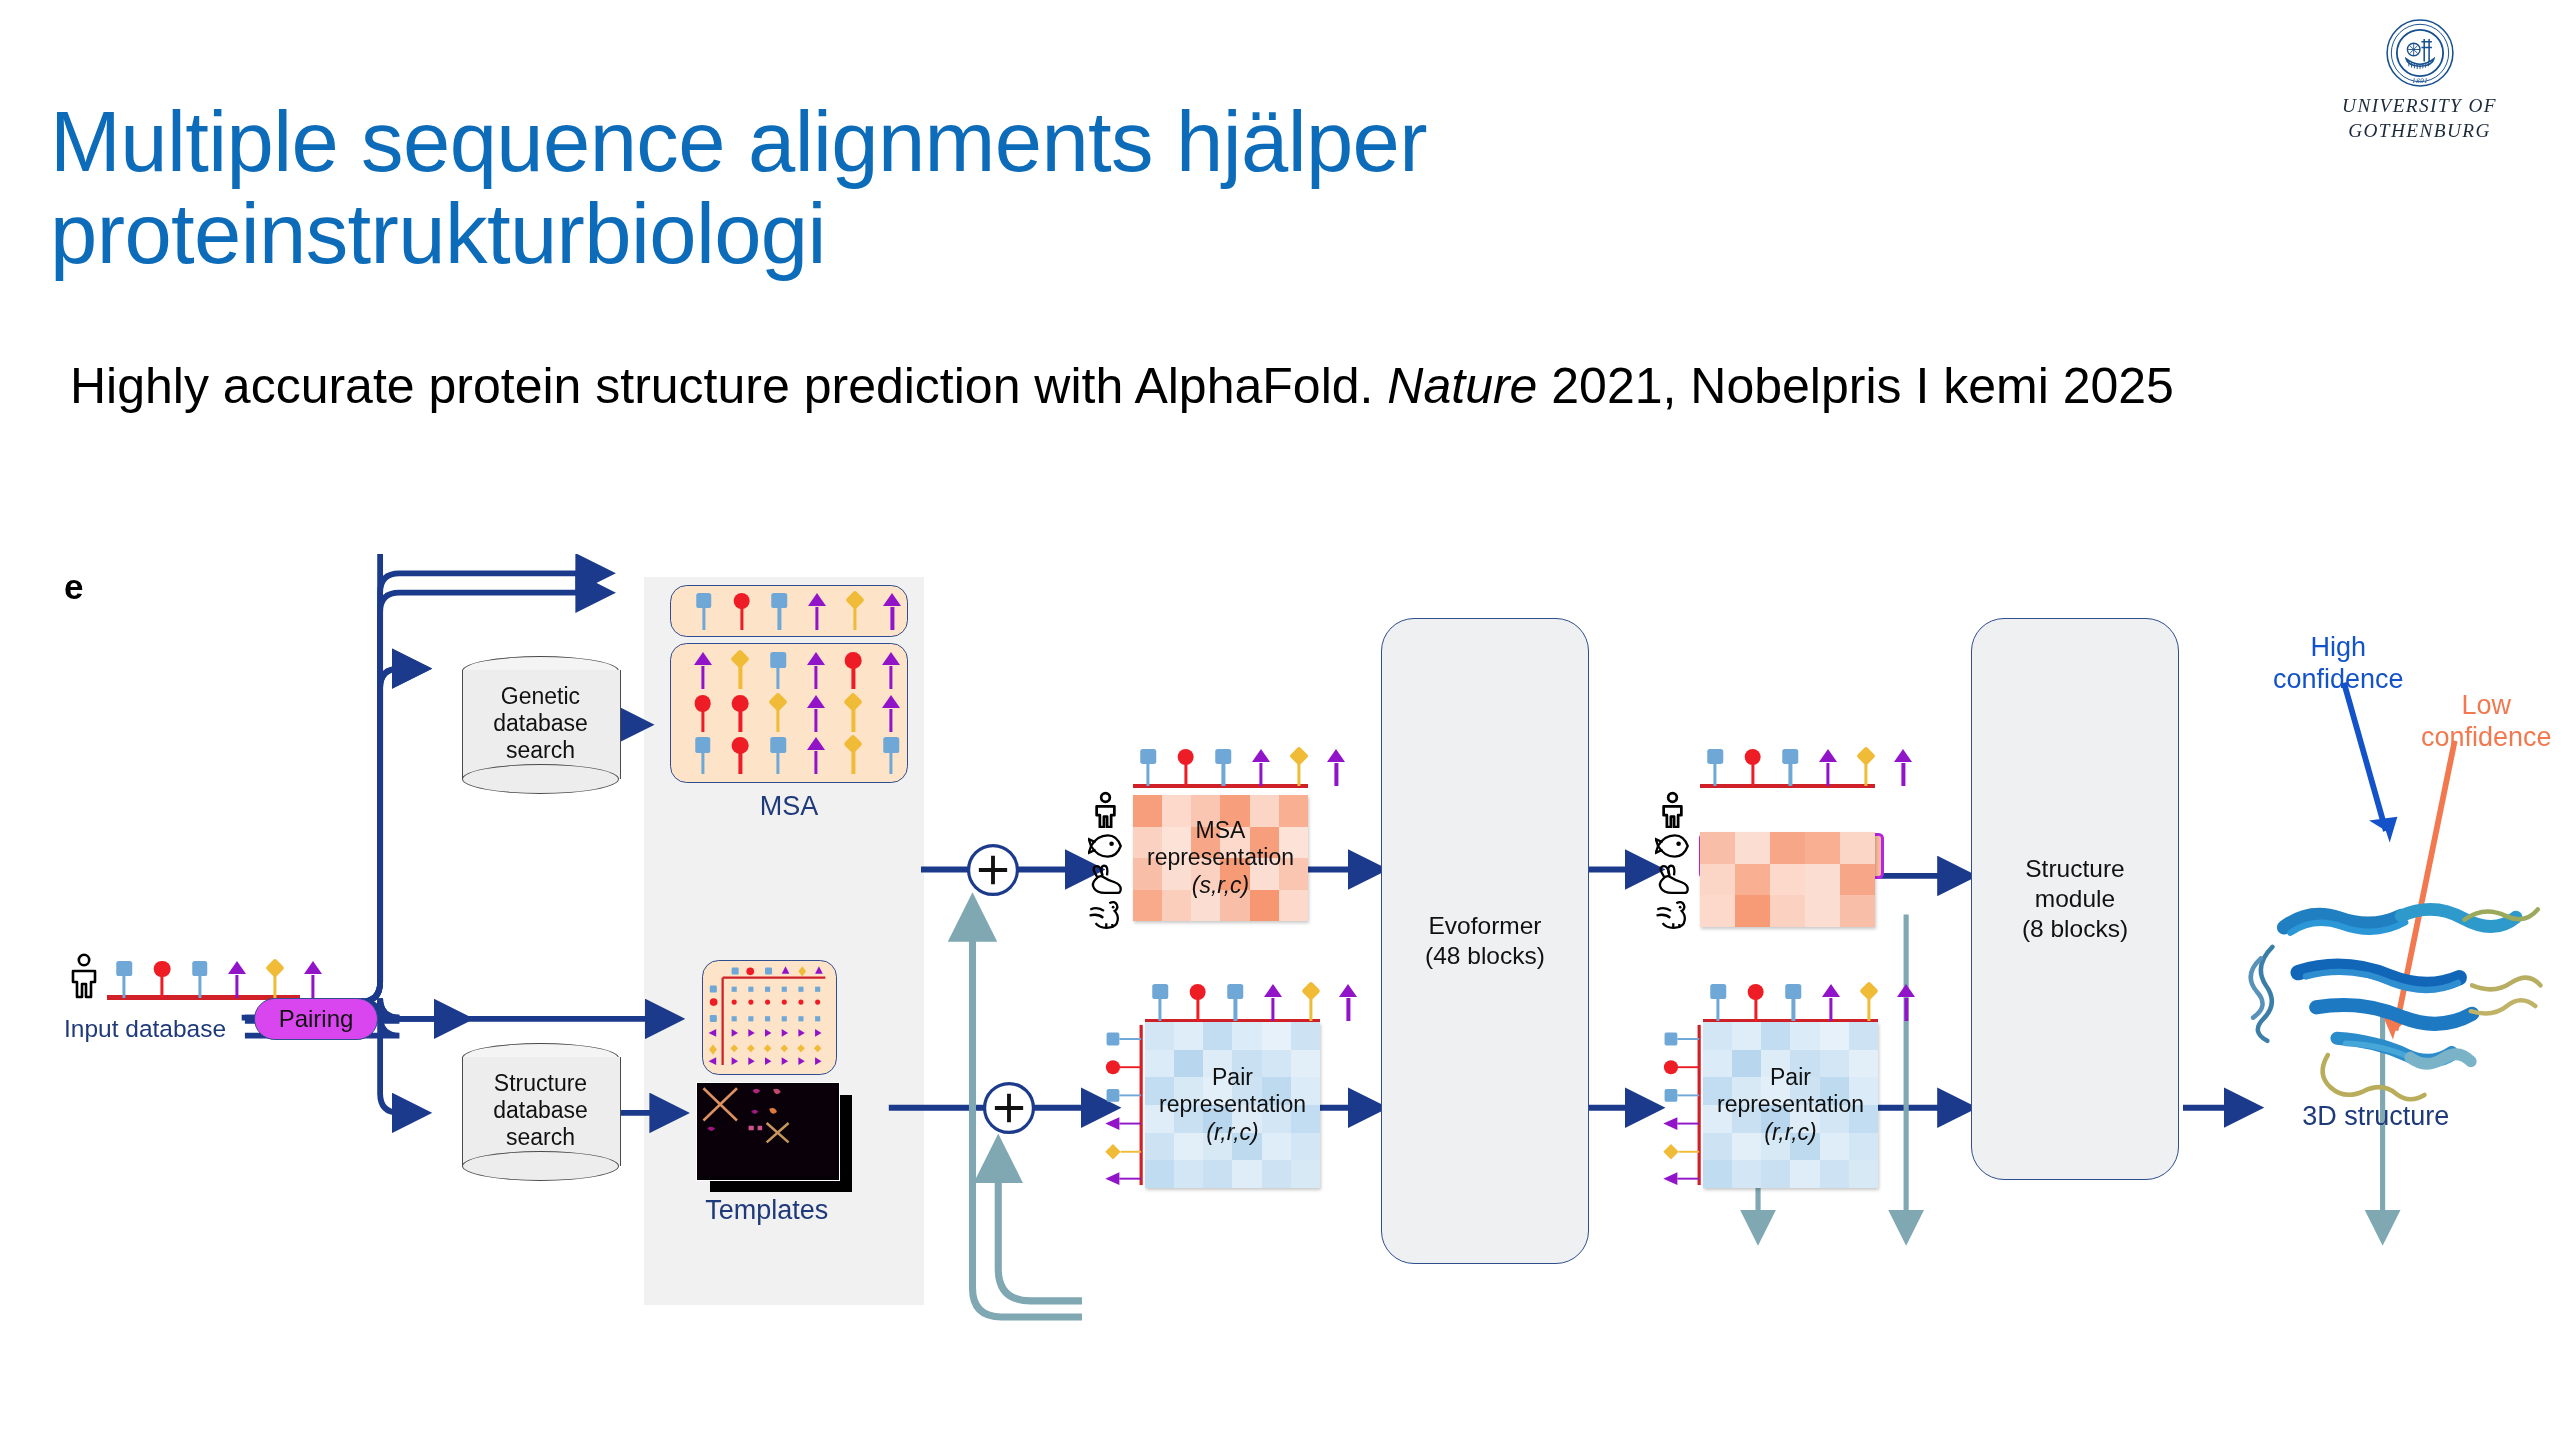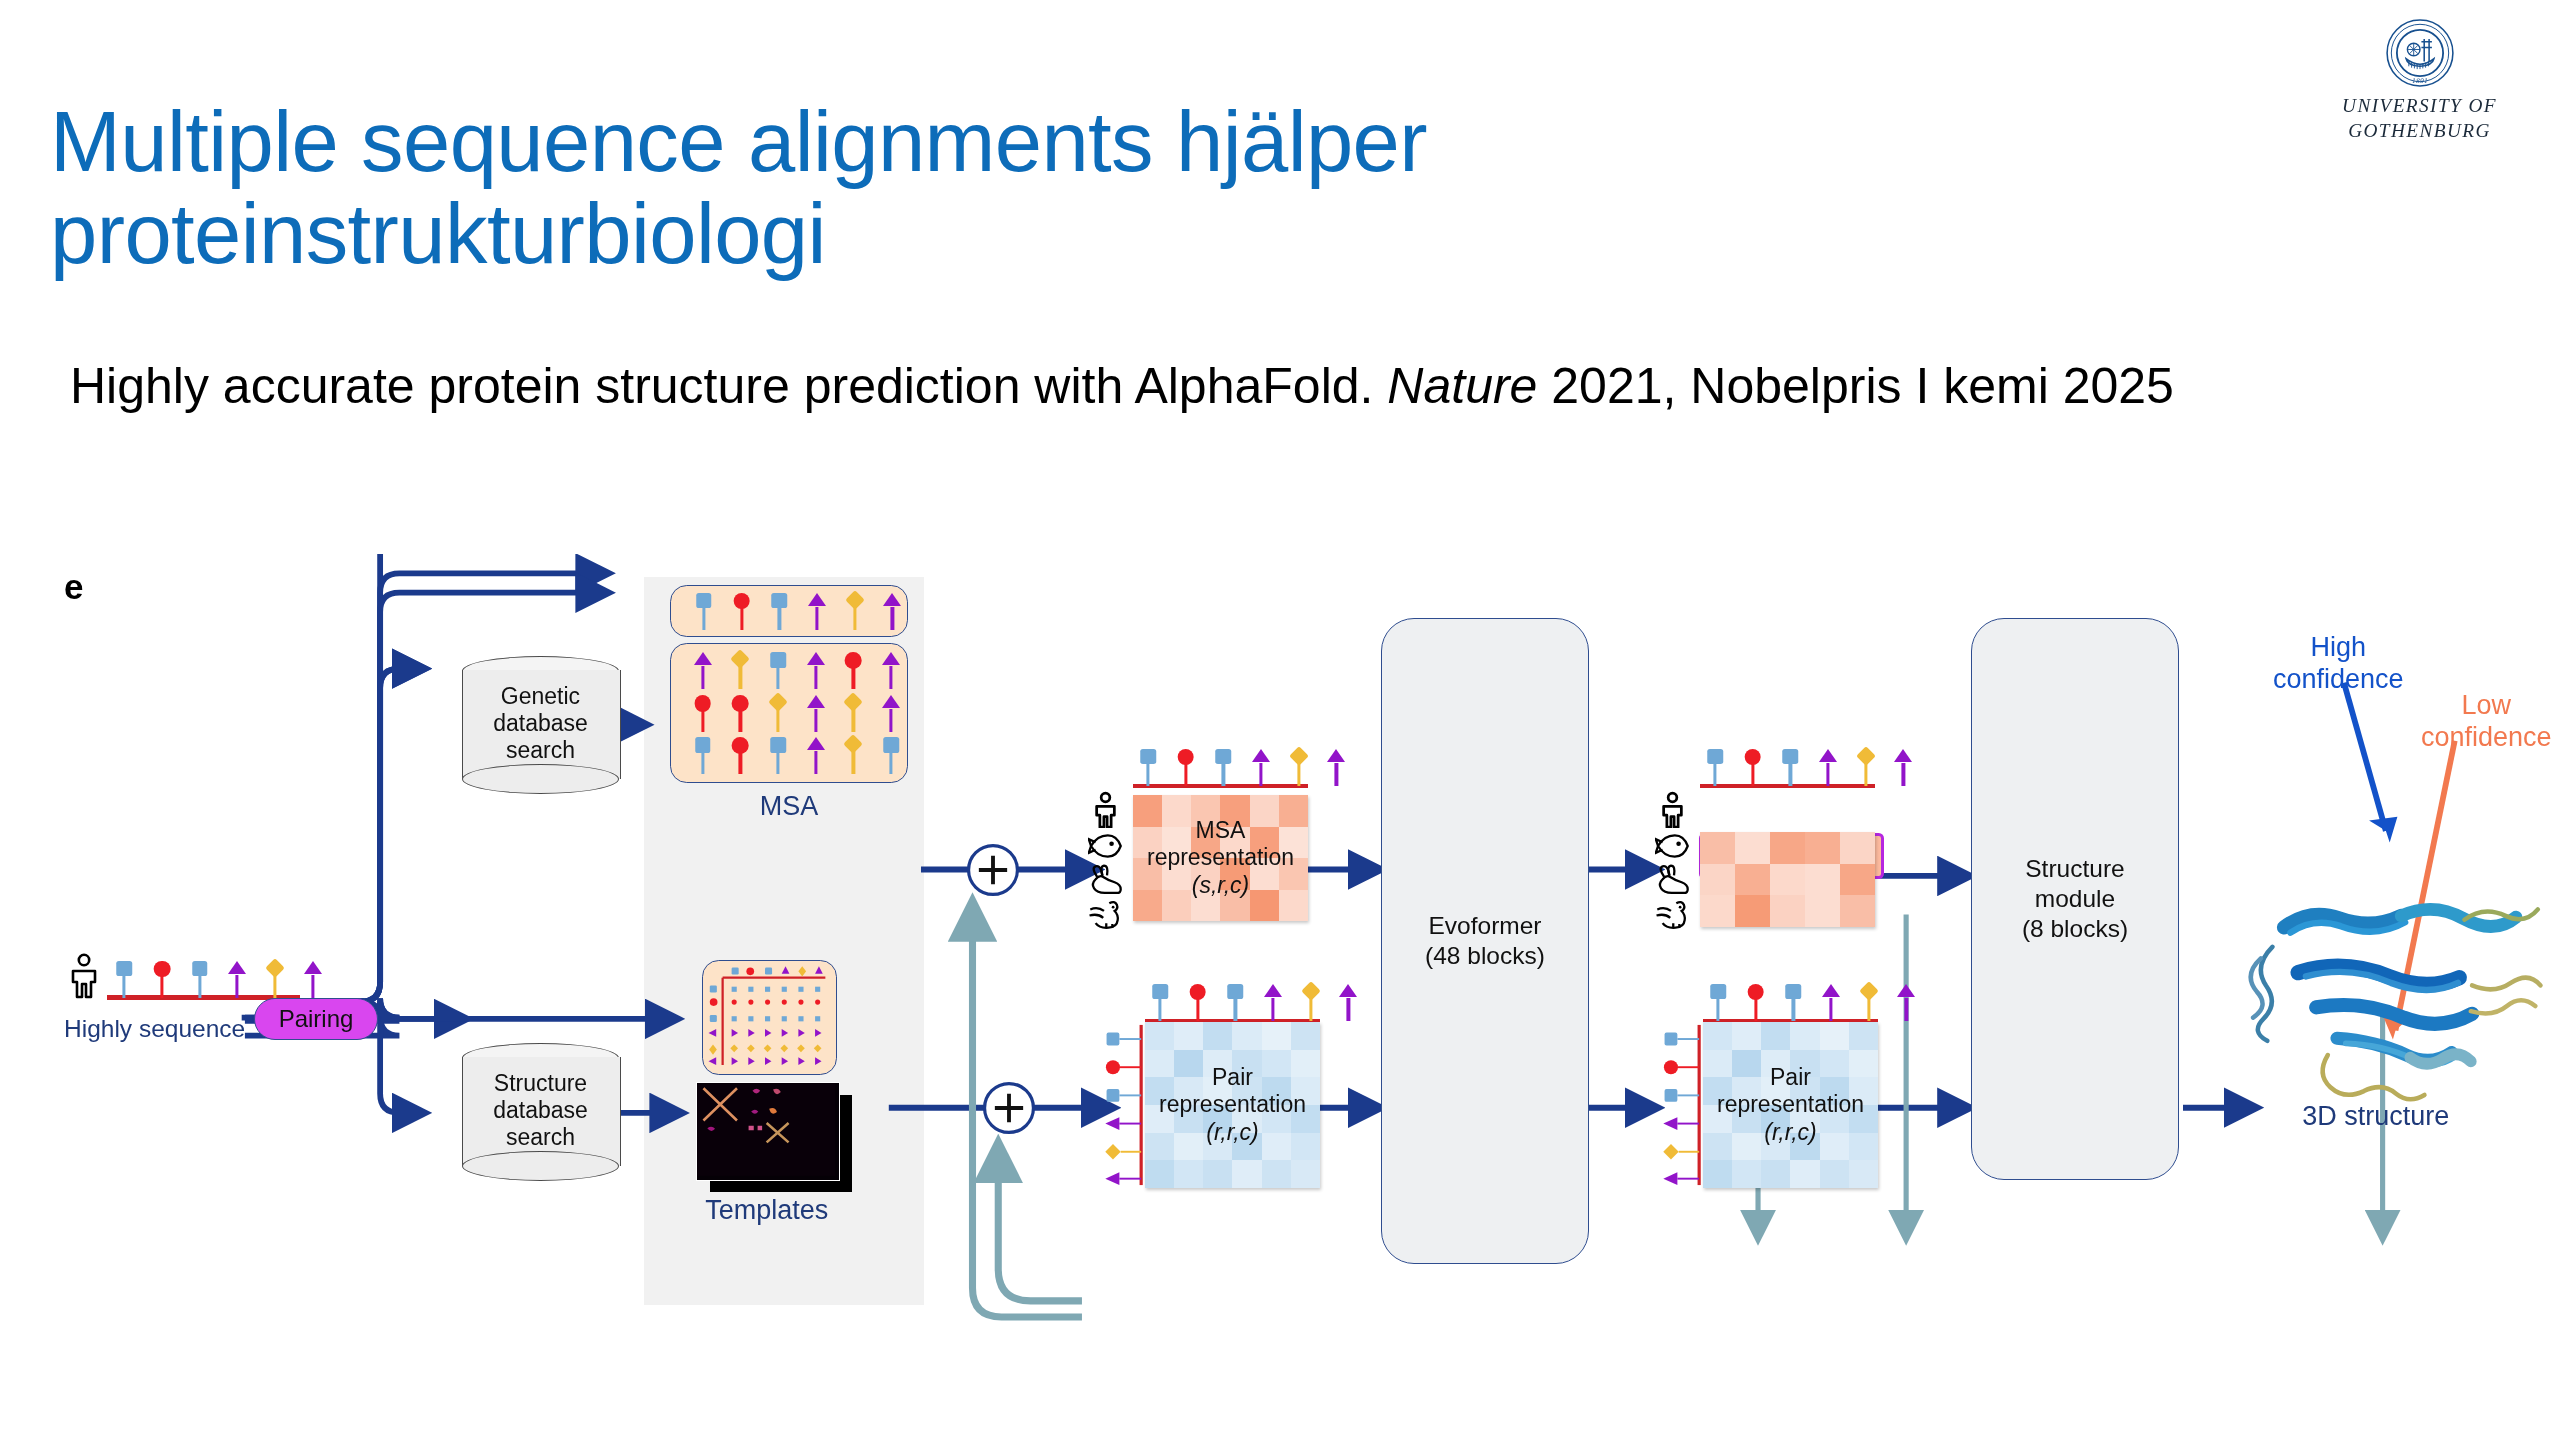--- a/index.html
+++ b/index.html
@@ -226,21 +226,21 @@
             <div class="g-stem" style="background: rgb(240, 187, 55);"></div>
             <div class="g-head h-di" style="background: rgb(240, 187, 55); left: 50%;"></div>
           </div>
           <div class="glyph">
             <div class="g-stem" style="background: rgb(146, 20, 201);"></div>
             <div class="g-head h-ar" style="border-bottom: 13px solid rgb(146, 20, 201);"></div>
           </div>
         </div>
     </div>
     <div style="height:4.5px;background:#cf2127;width:193px;margin-left:43px;margin-top:-3.9px;"></div>
-    <div class="lbl" style="margin-top:15.5px;">Highly sequence</div>
+    <div class="lbl" style="margin-top:15.5px;">Input database</div>
   </div>
 
   <div class="abs cyl" style="left:422px;top:102px;">
     <div class="top"></div>
     <div class="body"></div>
     <div class="bot"></div>
     <div class="txt">Genetic
 database
 search</div>
   </div>

